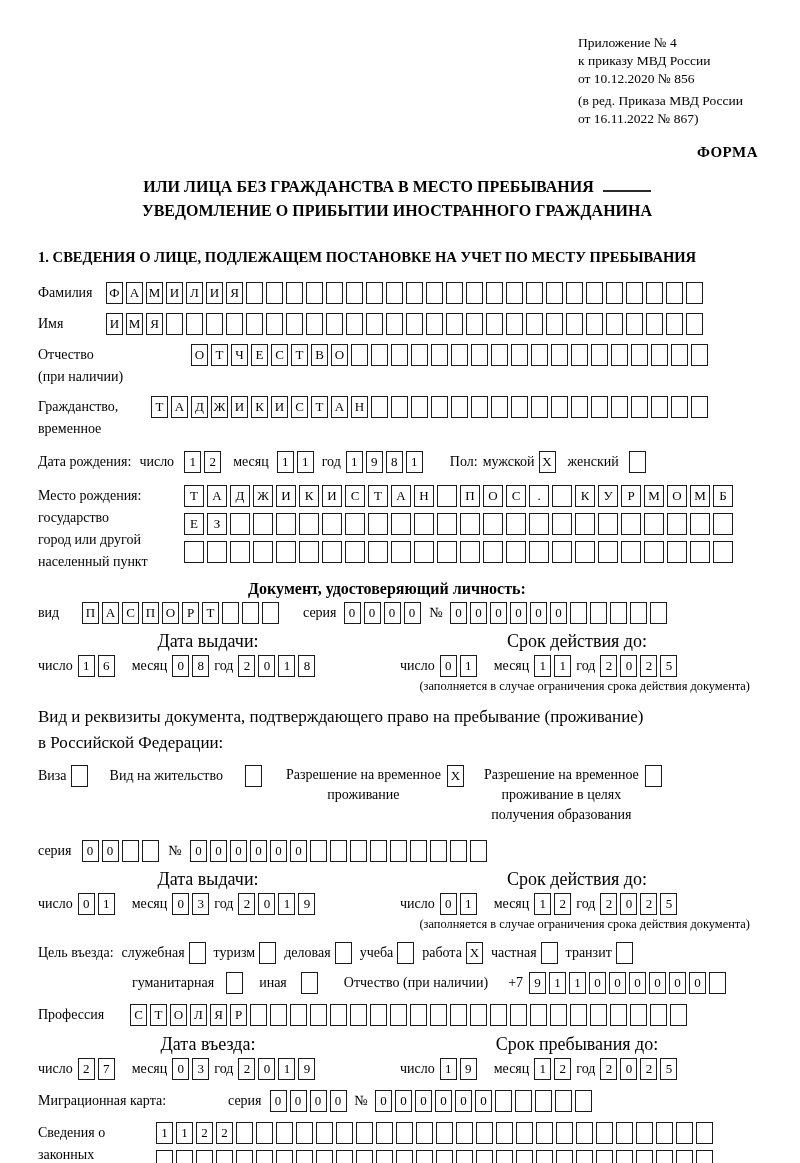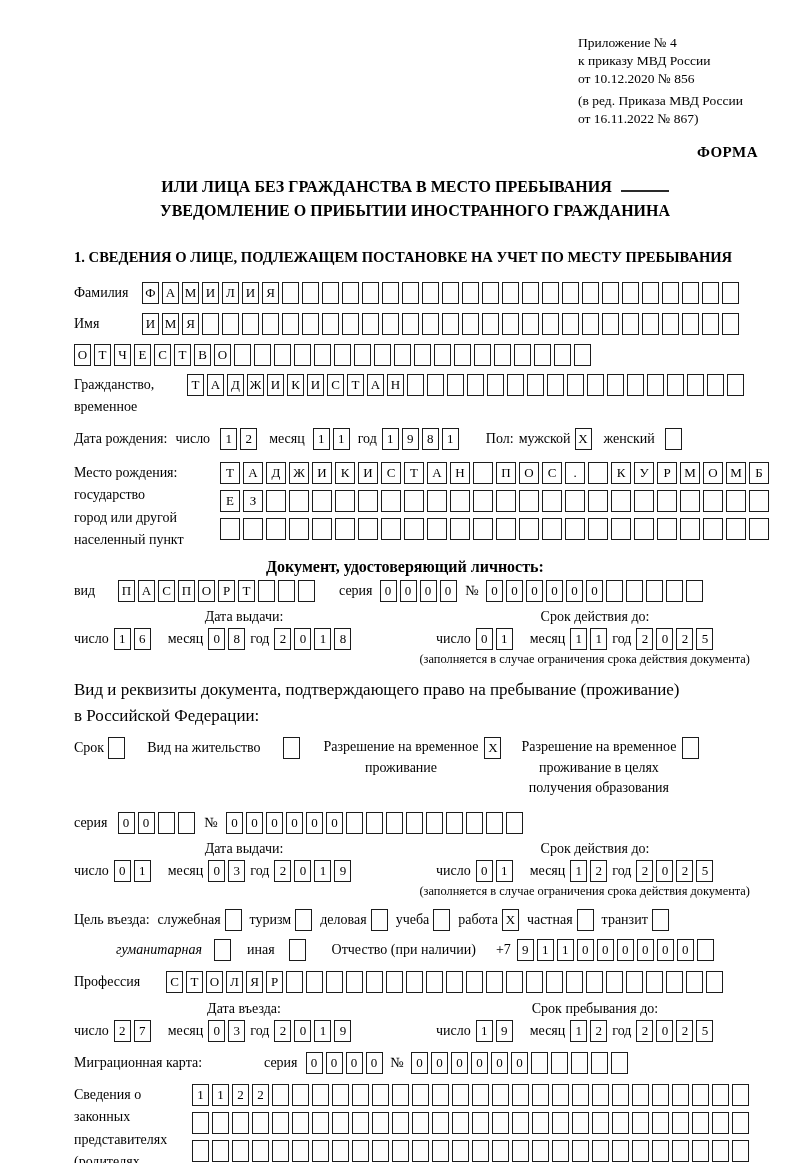--- a/index.html
+++ b/index.html
@@ -1,39 +1,39 @@
 <!DOCTYPE html>
 <html><head>
 <meta charset="utf-8">
 <style>
   html,body{margin:0;padding:0;background:#ffffff;}
   .page{width:800px;height:1163px;box-sizing:border-box;background:#fff;color:#000;
         font-family:"Liberation Serif","DejaVu Serif",serif;
-        padding:34px 24px 0 74px;overflow:hidden;position:relative;}
+        padding:34px 24px 0 38px;overflow:hidden;position:relative;}
   .hdr{display:flex;flex-direction:column;align-items:flex-end;margin-right:12px;}
   .hdr-lines{width:186px;font-size:13.5px;line-height:1.32;text-align:left;}
   .hdr-lines.second{margin-top:5px;}
   .forma{text-align:right;font-weight:bold;font-size:15px;margin:16px 18px 0 0;letter-spacing:.5px;}
   .title{text-align:center;font-weight:bold;font-size:16px;line-height:1.5;margin-top:14px;margin-right:20px;}
   .blank-line{display:inline-block;width:48px;border-bottom:2.5px solid #2a2a2a;margin-left:9px;}
   .sec{font-weight:bold;font-size:14.6px;margin-top:26px;}
   .row{display:flex;align-items:center;font-size:14px;}
   .row.top{align-items:flex-start;}
   .lbl{flex:0 0 auto;}
   .lbl-col{flex:0 0 auto;line-height:1.58;}
   .boxes{display:inline-flex;gap:3px;flex:0 0 auto;}
   .box{width:15px;height:20px;flex:0 0 auto;border:1.6px solid #1c1c1c;display:inline-flex;
        align-items:center;justify-content:center;font-size:13px;background:#fff;}
   .boxes.lg .box{width:18px;}
   .bcol{display:flex;flex-direction:column;gap:6px;}
   .center-b{text-align:center;font-weight:bold;font-size:16px;margin:7px 40px 0 0;}
   .dates{display:flex;margin-top:7px;font-size:14px;}
   .dcol1{width:340px;}
   .dcol2{flex:1;}
-  .dhead{text-align:center;font-size:14px;}
+  .dhead{text-align:center;font-size:18px;}
   .drow{display:flex;align-items:center;gap:5px;margin-top:3px;}
   .dgap{margin-left:12px;}
   .note{font-size:12.4px;text-align:right;margin:2px 26px 0 0;}
   .txt{font-size:17px;line-height:1.55;margin-top:10px;}
   .optml{display:inline-flex;align-items:flex-start;gap:6px;}
   .optlines{display:inline-block;text-align:center;font-size:14px;line-height:1.45;}
   .opt{display:inline-flex;align-items:center;gap:4px;}
   .mt8{margin-top:8px;} .mt9{margin-top:9px;} .mt10{margin-top:10px;}
   .mt12{margin-top:12px;} .mt14{margin-top:14px;} .mt16{margin-top:16px;}
 </style>
@@ -128,20 +128,24 @@
         <span class="box"></span>
         <span class="box"></span>
         <span class="box"></span>
         <span class="box"></span>
         <span class="box"></span>
         <span class="box"></span>
       </span>
   </div>
 
   <div class="row top mt9">
+    <span class="lbl-col" style="width:153px;">
+      <div>Отчество</div>
+      <div>(при наличии)</div>
+    </span>
     <span class="boxes">
         <span class="box">О</span>
         <span class="box">Т</span>
         <span class="box">Ч</span>
         <span class="box">Е</span>
         <span class="box">С</span>
         <span class="box">Т</span>
         <span class="box">В</span>
         <span class="box">О</span>
         <span class="box"></span>
@@ -407,21 +411,21 @@
   </div>
   <div class="note">(заполняется в случае ограничения срока действия документа)</div>
 
   <div class="txt">
     <div>Вид и реквизиты документа, подтверждающего право на пребывание (проживание)</div>
     <div>в Российской Федерации:</div>
   </div>
 
   <div class="row top mt8">
     <span class="opt">
-      <span>Срок</span>
+      <span>Виза</span>
       <span class="boxes">
           <span class="box"></span>
         </span>
     </span>
     <span class="opt" style="margin-left:22px;">
       <span>Вид на жительство</span>
       <span class="boxes" style="margin-left:18px;">
           <span class="box"></span>
         </span>
     </span>
@@ -562,21 +566,21 @@
     </span>
     <span class="opt">
       <span>транзит</span>
       <span class="boxes">
           <span class="box"></span>
         </span>
     </span>
   </div>
 
   <div class="row mt8">
-    <span class="opt" style="margin-left:42px;font-style:italic;">
+    <span class="opt" style="margin-left:94px;">
       <span>гуманитарная</span>
       <span class="boxes" style="margin-left:8px;">
           <span class="box"></span>
         </span>
     </span>
     <span class="opt" style="margin-left:16px;">
       <span>иная</span>
       <span class="boxes" style="margin-left:10px;">
           <span class="box"></span>
         </span>

